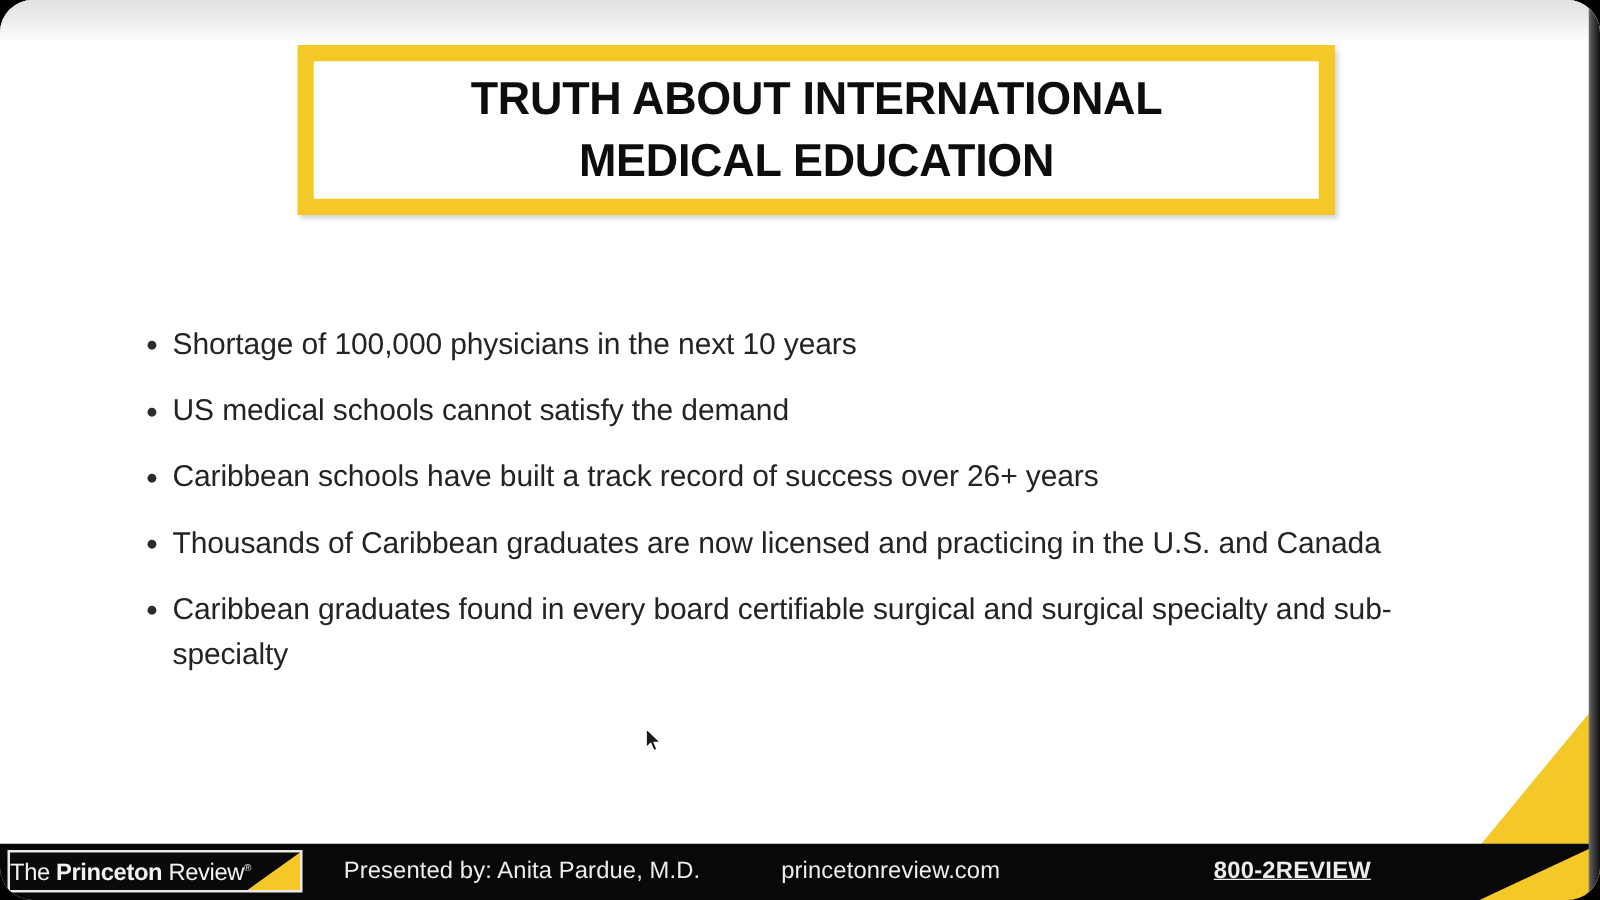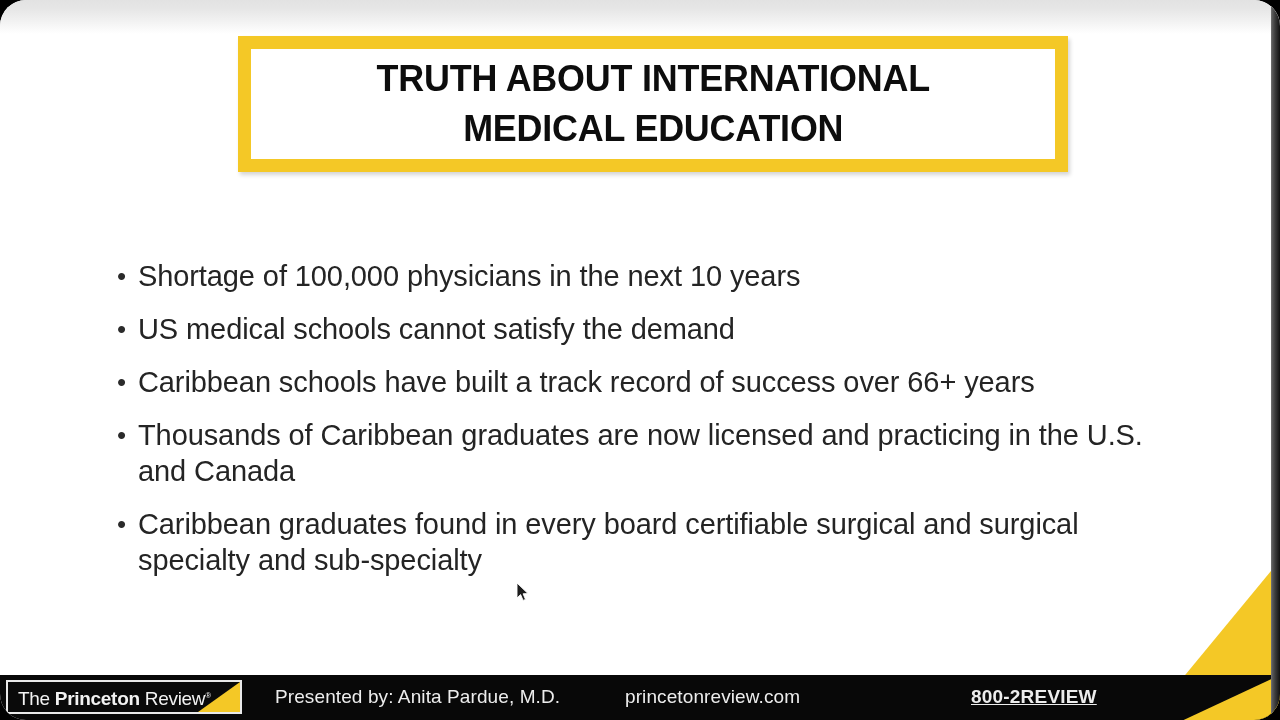--- a/index.html
+++ b/index.html
@@ -92,21 +92,21 @@
     flex: 0 0 24px;
     font-size: 26px;
     line-height: 36px;
     color: #2b2b2b;
     text-align: left;
     padding-left: 3px;
     box-sizing: border-box;
   }
   .bullet-text {
     flex: 1 1 auto;
-    font-size: 29px;
+    font-size: 24px;
     line-height: 36px;
     color: #242424;
     letter-spacing: -0.1px;
   }
 
   
   #corner-wedge {
     position: absolute;
     right: 0;
     bottom: 0;
@@ -156,21 +156,21 @@
     right: 0; top: 0;
     width: 42px;
     height: 100%;
     background: #F4C826;
     clip-path: polygon(100% 0%, 100% 100%, 0% 100%);
     -webkit-clip-path: polygon(100% 0%, 100% 100%, 0% 100%);
   }
   #logo-words {
     position: relative;
     z-index: 2;
-    padding-left: 10px;
+    padding-left: 0;
     font-size: 19px;
     line-height: 19px;
     color: #f2f2f2;
     white-space: nowrap;
     letter-spacing: -0.3px;
   }
   #logo-words .lw-bold { font-weight: bold; }
   #logo-words .lw-tm {
     font-size: 8px;
     vertical-align: super;
@@ -219,21 +219,21 @@
       <div class="bullet-text">Shortage of 100,000 physicians in the next 10 years</div>
     </div>
 
     <div class="bullet-row">
       <div class="bullet-dot">•</div>
       <div class="bullet-text">US medical schools cannot satisfy the demand</div>
     </div>
 
     <div class="bullet-row">
       <div class="bullet-dot">•</div>
-      <div class="bullet-text">Caribbean schools have built a track record of success over 66+ years</div>
+      <div class="bullet-text">Caribbean schools have built a track record of success over 26+ years</div>
     </div>
 
     <div class="bullet-row">
       <div class="bullet-dot">•</div>
       <div class="bullet-text">Thousands of Caribbean graduates are now licensed and practicing in the U.S. and Canada</div>
     </div>
 
     <div class="bullet-row">
       <div class="bullet-dot">•</div>
       <div class="bullet-text">Caribbean graduates found in every board certifiable surgical and surgical specialty and sub-specialty</div>

